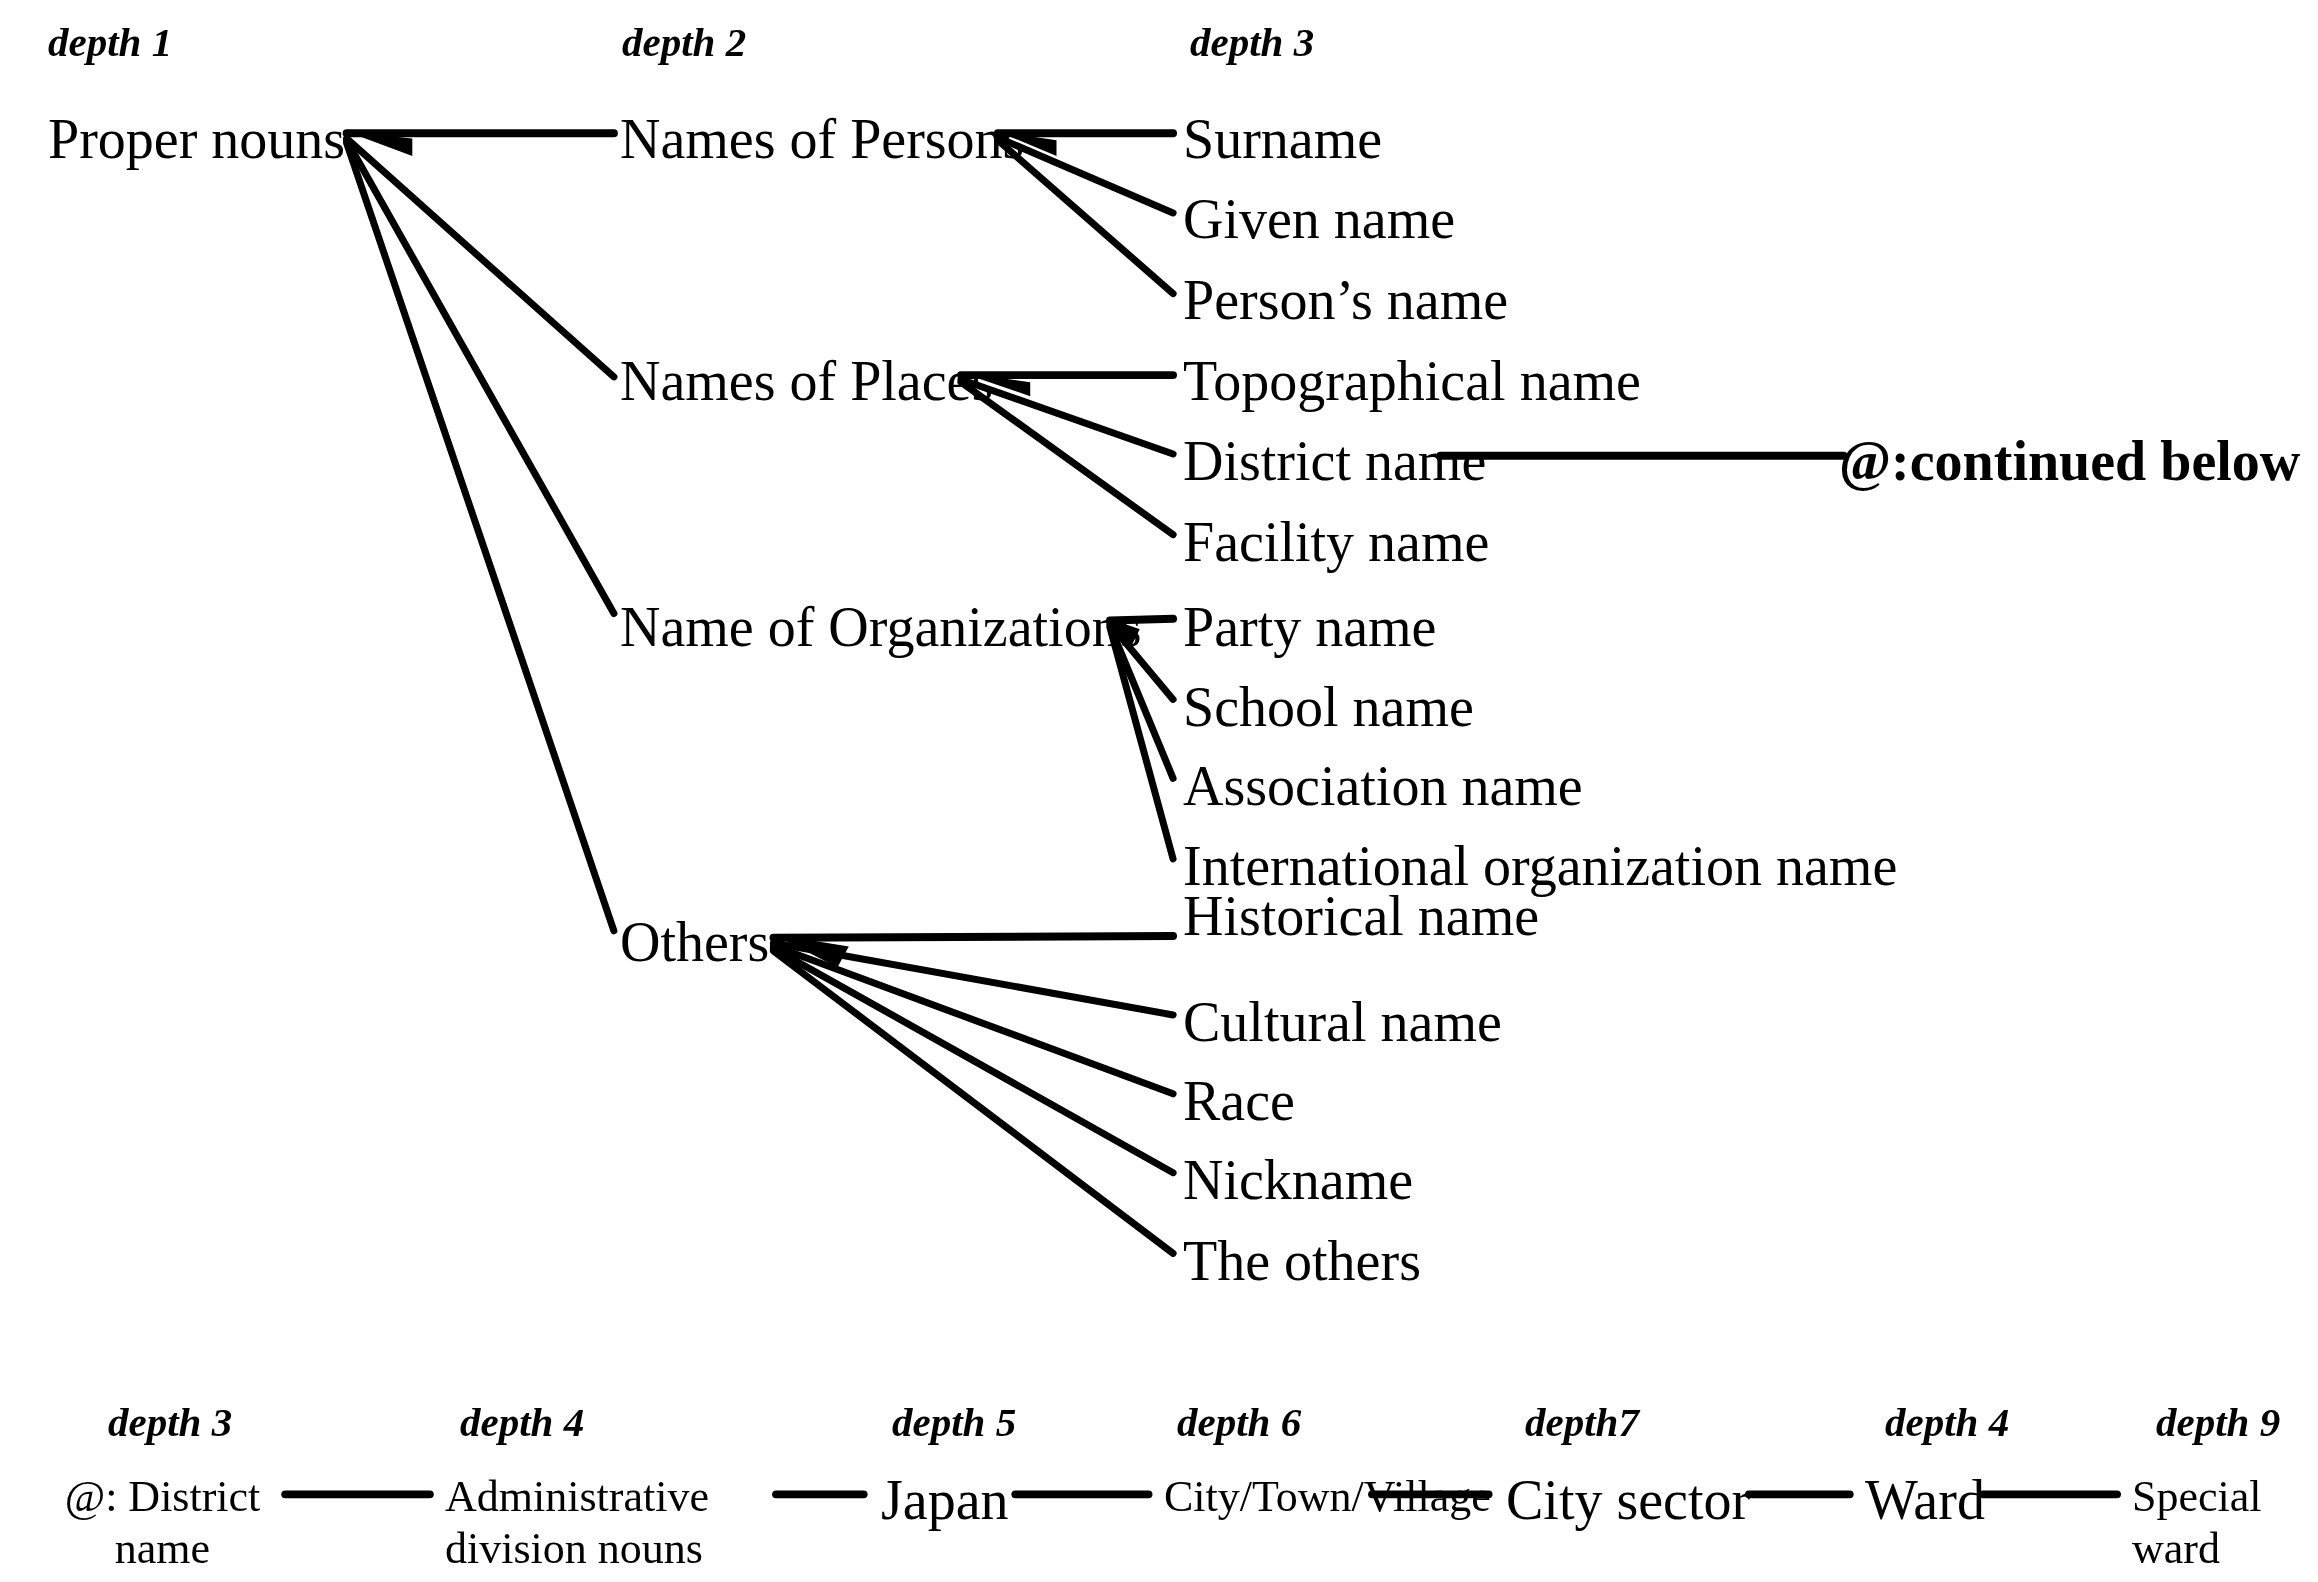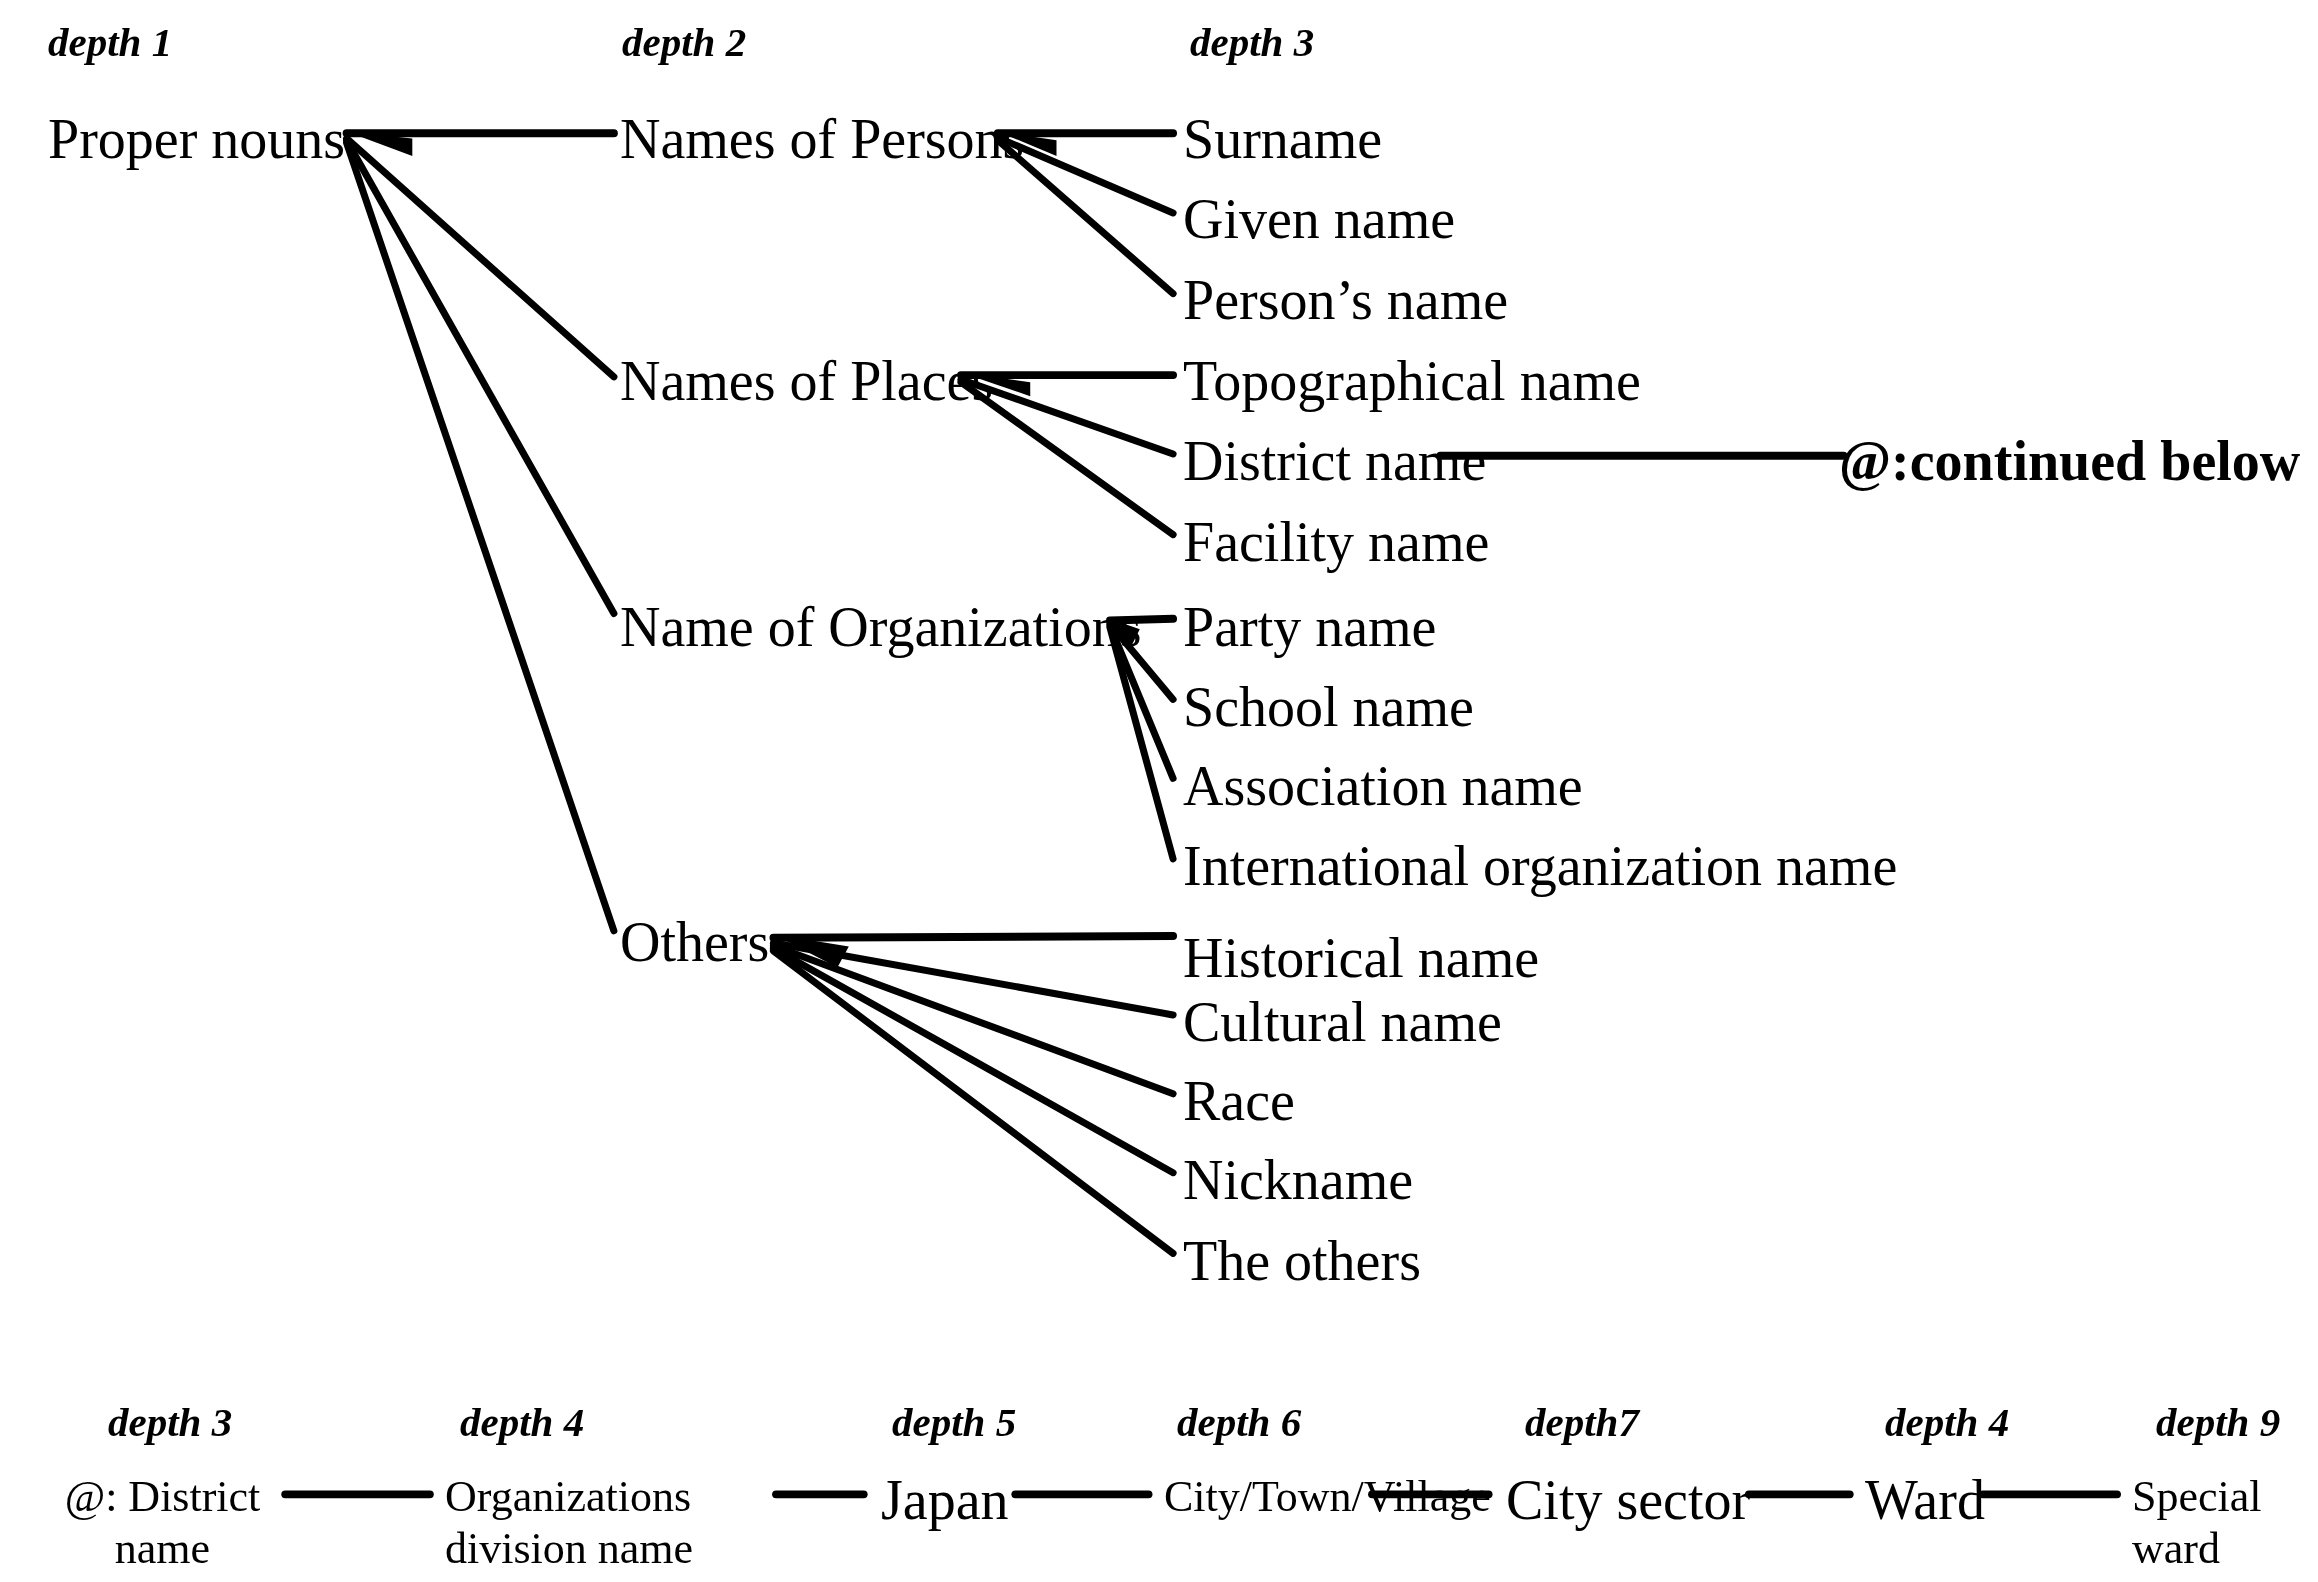--- a/index.html
+++ b/index.html
@@ -97,39 +97,39 @@
 
   <div class="node" style="left:1183px;top:352px;">Topographical name</div>
   <div class="node" style="left:1183px;top:432px;">District name</div>
   <div class="node" style="left:1183px;top:513px;">Facility name</div>
 
   <div class="node" style="left:1183px;top:598px;">Party name</div>
   <div class="node" style="left:1183px;top:678px;">School name</div>
   <div class="node" style="left:1183px;top:757px;">Association name</div>
   <div class="node" style="left:1183px;top:837px;">International organization name</div>
 
-  <div class="node" style="left:1183px;top:929px;">Historical name</div>
+  <div class="node" style="left:1183px;top:887px;">Historical name</div>
   <div class="node" style="left:1183px;top:993px;">Cultural name</div>
   <div class="node" style="left:1183px;top:1072px;">Race</div>
   <div class="node" style="left:1183px;top:1151px;">Nickname</div>
   <div class="node" style="left:1183px;top:1232px;">The others</div>
 
   <div class="node bold" style="left:1839px;top:432px;">@:continued below</div>
 
   <div class="hdr" style="left:108px;top:1398px;">depth 3</div>
   <div class="hdr" style="left:460px;top:1398px;">depth 4</div>
   <div class="hdr" style="left:892px;top:1398px;">depth 5</div>
   <div class="hdr" style="left:1177px;top:1398px;">depth 6</div>
   <div class="hdr" style="left:1525px;top:1398px;">depth7</div>
   <div class="hdr" style="left:1885px;top:1398px;">depth 4</div>
   <div class="hdr" style="left:2156px;top:1398px;">depth 9</div>
 
   <div class="wrapbox" style="left:31px;top:1471px;width:263px;text-align:center;">@: District name</div>
 
-  <div class="wrapbox" style="left:445px;top:1471px;width:351px;text-align:left;">Organizations division name</div>
+  <div class="wrapbox" style="left:445px;top:1471px;width:351px;text-align:left;">Administrative division nouns</div>
 
   <div class="node" style="left:881px;top:1471px;">Japan</div>
 
   <div class="wrapbox" style="left:1164px;top:1471px;width:219px;text-align:left;">City/Town/Village</div>
 
   <div class="node" style="left:1506px;top:1471px;">City sector</div>
 
   <div class="node" style="left:1865px;top:1471px;">Ward</div>
 
   <div class="wrapbox" style="left:2132px;top:1471px;width:175px;text-align:left;">Special ward</div>

